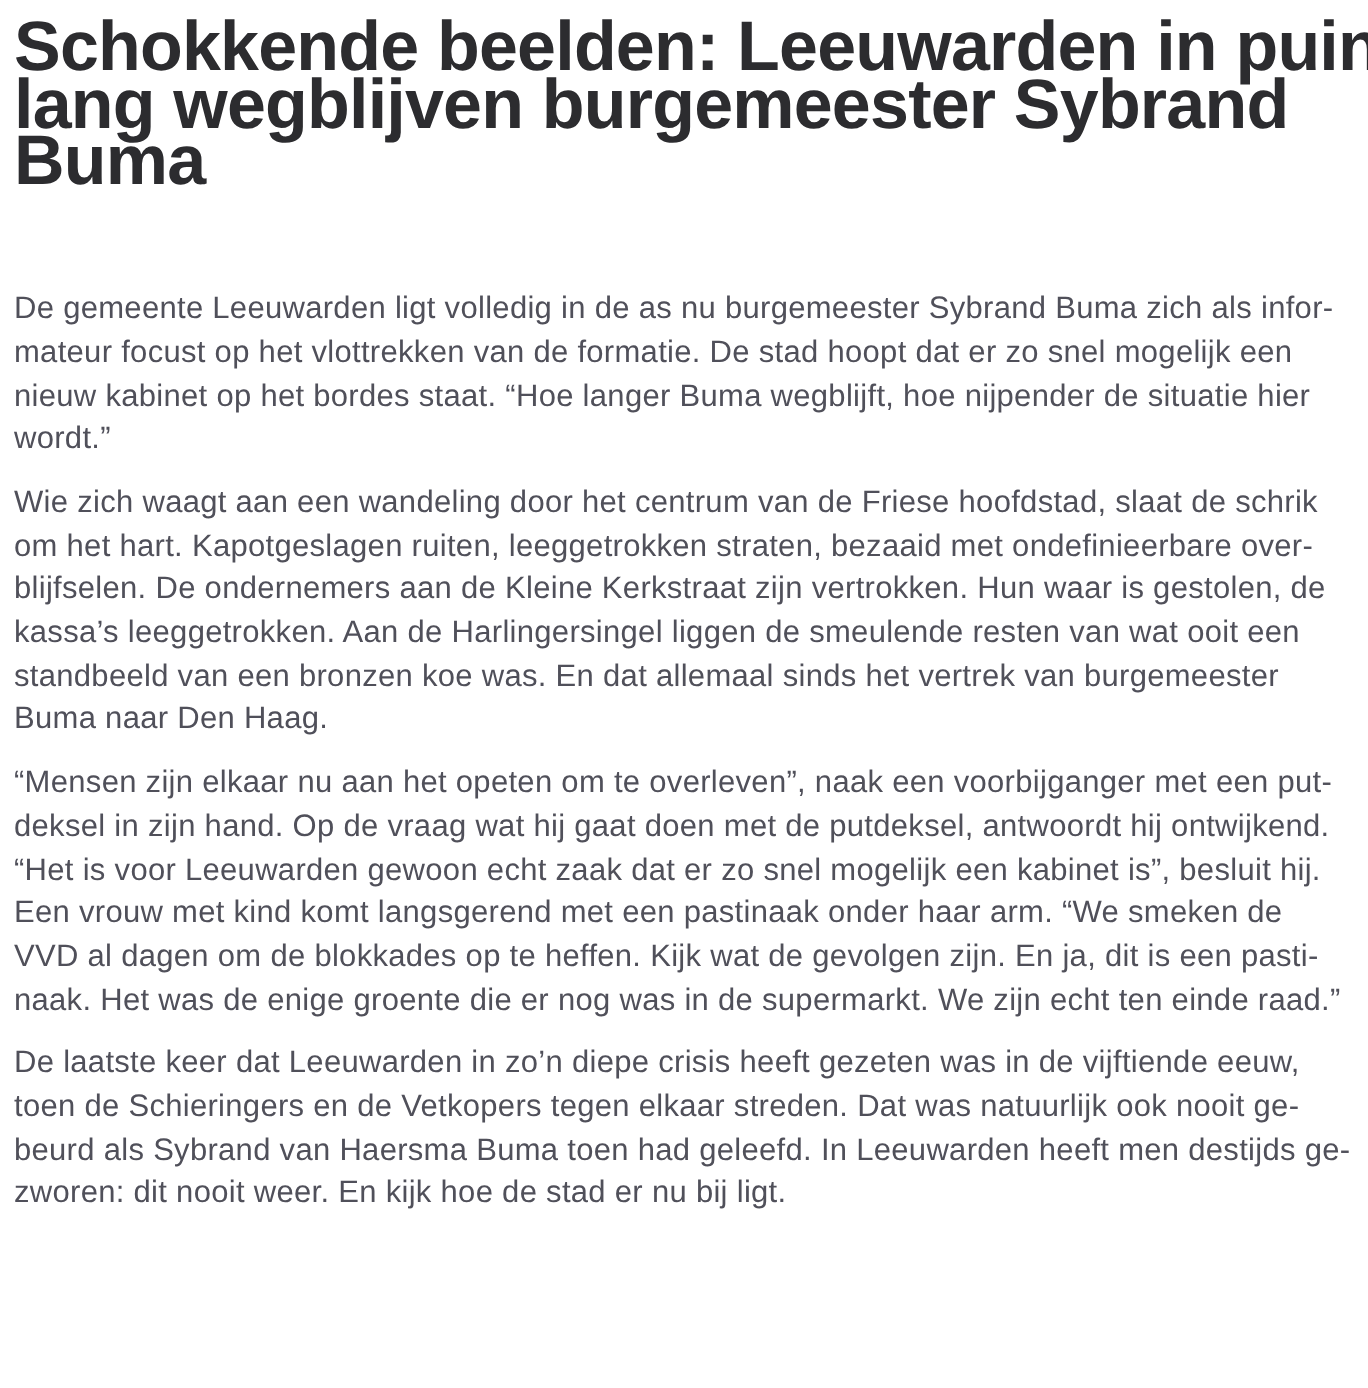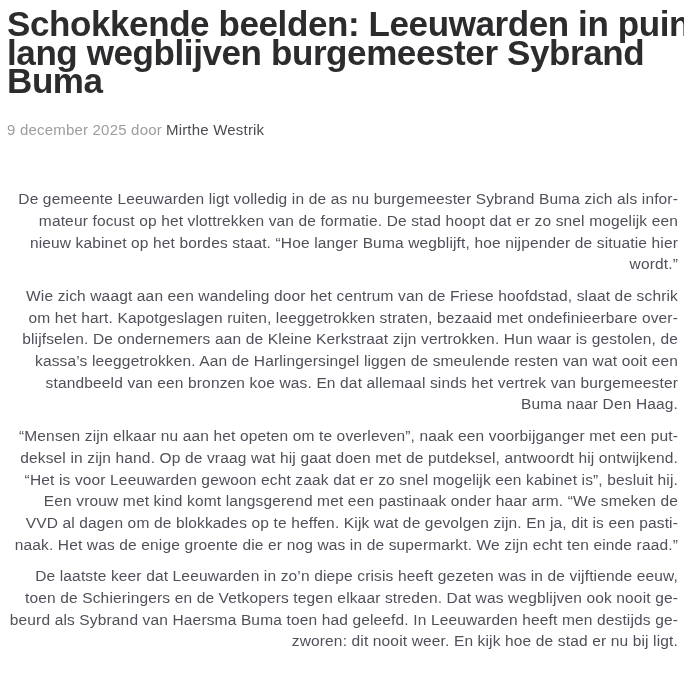--- a/index.html
+++ b/index.html
@@ -45,36 +45,33 @@
   .content{
     margin-top:48px;
   }
   .content p{
     margin:0 0 10px 0;
     font-size:15.5px;
     line-height:21.7px;
     letter-spacing:0.15px;
     color:var(--body-text);
   }
-  .content .bline{display:block;white-space:nowrap;text-align:right;}
+  .content .bline{display:block;white-space:nowrap;}
 </style>
 </head>
 <body>
 
 <main class="page">
 
   <h1 class="title">
     <span class="hline">Schokkende beelden: Leeuwarden in puin na</span>
     <span class="hline">lang wegblijven burgemeester Sybrand</span>
     <span class="hline">Buma</span>
   </h1>
 
-  <div class="byline">
-    <span>9 december 2025 door</span><a class="author">Mirthe Westrik</a>
-  </div>
 
   <div class="content">
 
     <p>
       <span class="bline">De gemeente Leeuwarden ligt volledig in de as nu burgemeester Sybrand Buma zich als infor-</span>
       <span class="bline">mateur focust op het vlottrekken van de formatie. De stad hoopt dat er zo snel mogelijk een</span>
       <span class="bline">nieuw kabinet op het bordes staat. “Hoe langer Buma wegblijft, hoe nijpender de situatie hier</span>
       <span class="bline">wordt.”</span>
     </p>
 
@@ -91,19 +88,19 @@
       <span class="bline">“Mensen zijn elkaar nu aan het opeten om te overleven”, naak een voorbijganger met een put-</span>
       <span class="bline">deksel in zijn hand. Op de vraag wat hij gaat doen met de putdeksel, antwoordt hij ontwijkend.</span>
       <span class="bline">“Het is voor Leeuwarden gewoon echt zaak dat er zo snel mogelijk een kabinet is”, besluit hij.</span>
       <span class="bline">Een vrouw met kind komt langsgerend met een pastinaak onder haar arm. “We smeken de</span>
       <span class="bline">VVD al dagen om de blokkades op te heffen. Kijk wat de gevolgen zijn. En ja, dit is een pasti-</span>
       <span class="bline">naak. Het was de enige groente die er nog was in de supermarkt. We zijn echt ten einde raad.”</span>
     </p>
 
     <p>
       <span class="bline">De laatste keer dat Leeuwarden in zo’n diepe crisis heeft gezeten was in de vijftiende eeuw,</span>
-      <span class="bline">toen de Schieringers en de Vetkopers tegen elkaar streden. Dat was wegblijven ook nooit ge-</span>
+      <span class="bline">toen de Schieringers en de Vetkopers tegen elkaar streden. Dat was natuurlijk ook nooit ge-</span>
       <span class="bline">beurd als Sybrand van Haersma Buma toen had geleefd. In Leeuwarden heeft men destijds ge-</span>
       <span class="bline">zworen: dit nooit weer. En kijk hoe de stad er nu bij ligt.</span>
     </p>
 
   </div>
 </main>
 
 </body></html>

